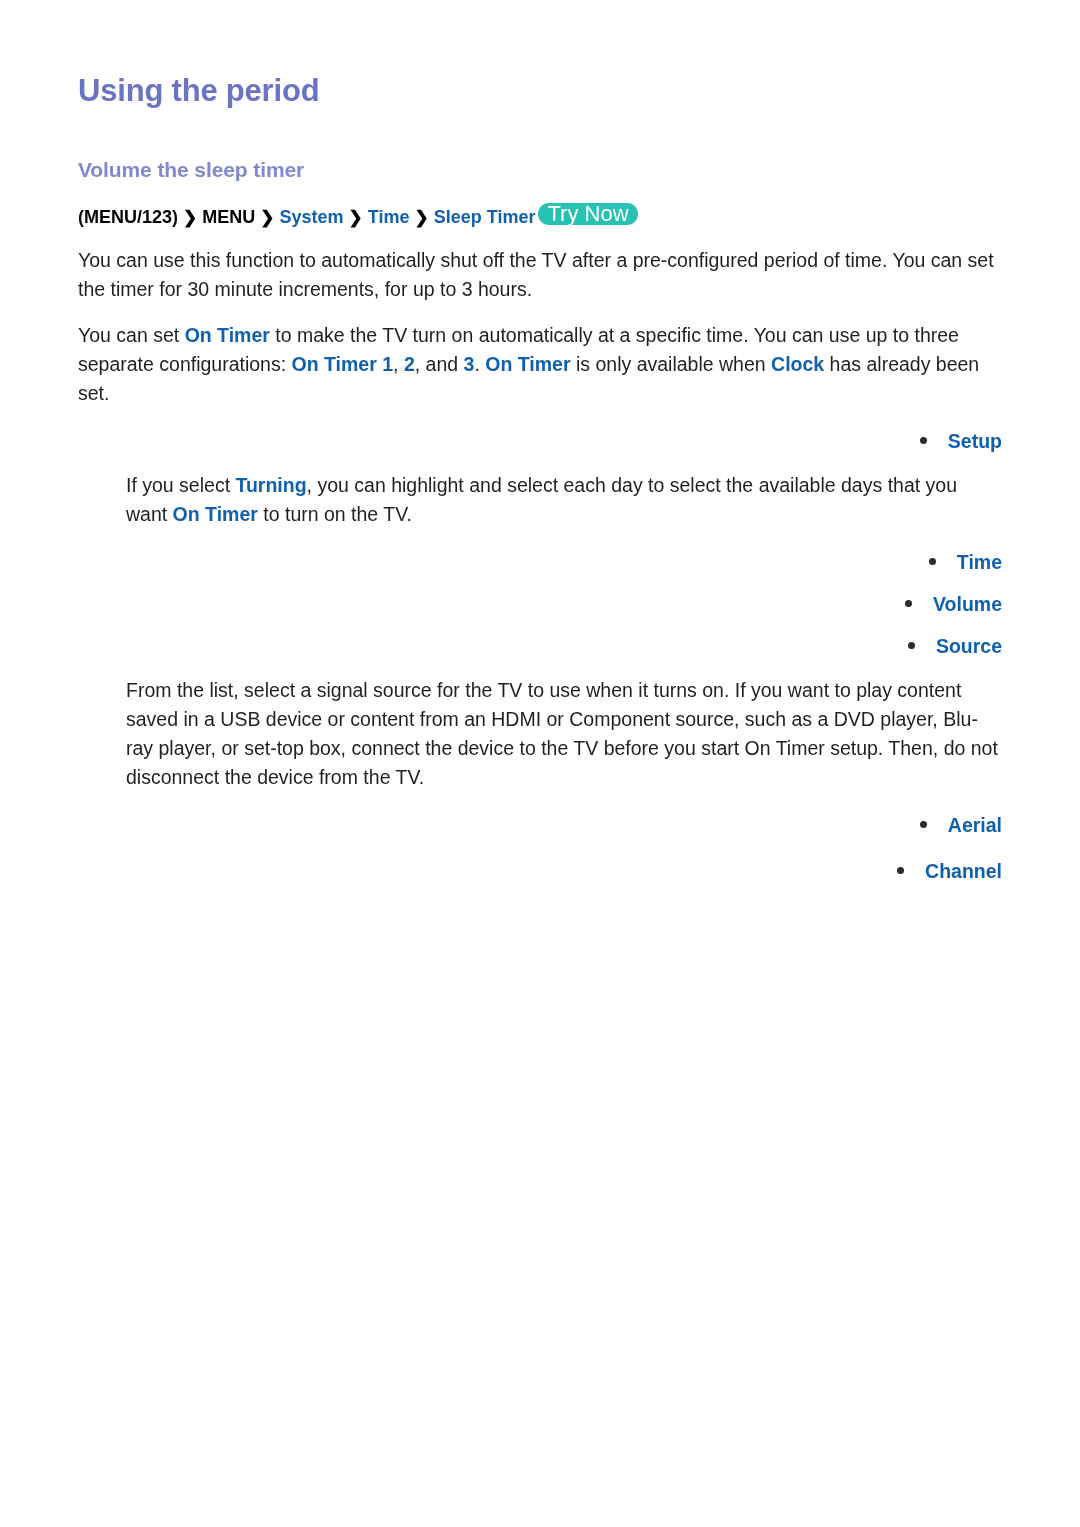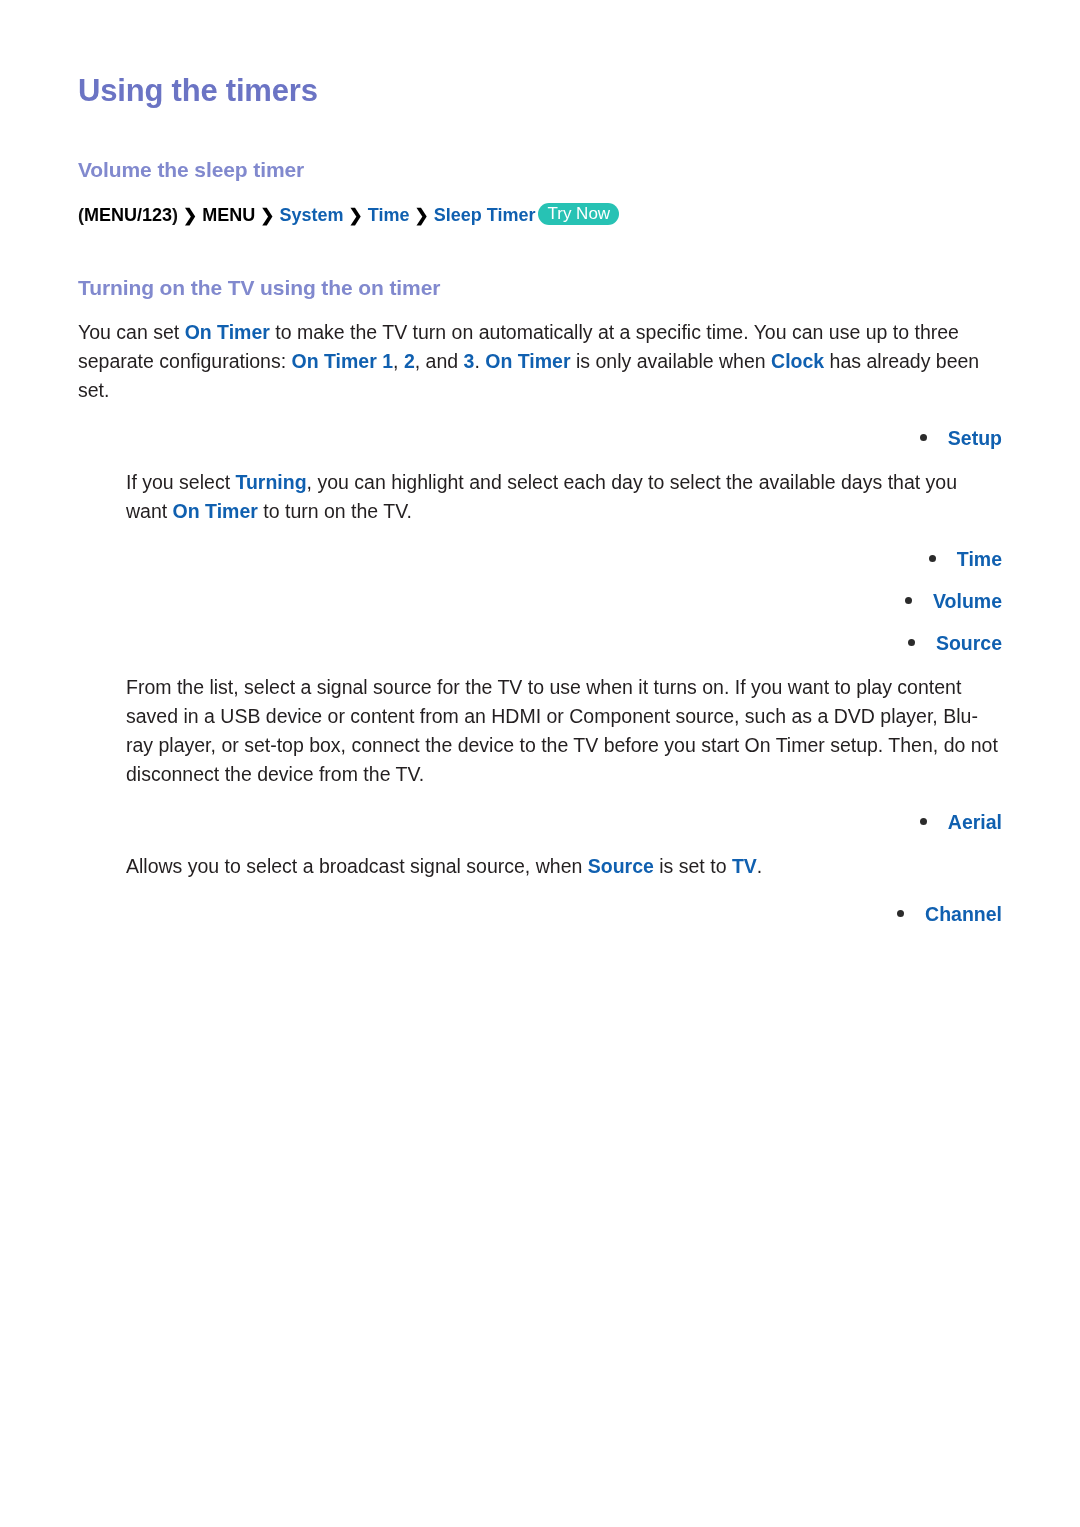--- a/index.html
+++ b/index.html
@@ -58,21 +58,21 @@
     font-size: 17px;
     padding: 0 5px;
     font-weight: bold;
   }
   .try-now {
     display: inline-block;
     background: #27c2b4;
     color: #ffffff;
     border-radius: 11px;
     padding: 1px 9px 2px 9px;
-    font-size: 17px;
+    font-size: 22px;
     font-weight: normal;
     line-height: 19px;
     vertical-align: 1px;
     margin-left: 3px;
     position: relative;
     top: -1px;
   }
 
   
   p.body-text {
@@ -113,30 +113,30 @@
     font-weight: bold;
     color: #1060b0;
   }
   .bullet-row.tight { margin-top: 16px; }
 </style>
 </head>
 <body>
 
 <div class="page">
 
-  <h1 class="doc-title">Using the timers</h1>
+  <h1 class="doc-title">Using the period</h1>
 
   <h2 class="section-heading">Volume the sleep timer</h2>
 
   <div class="breadcrumb">
     <span class="bc-paren">(</span><span class="bc-teal">MENU/123</span><span class="bc-paren">)</span><span class="bc-sep">❯</span><span class="bc-teal">MENU</span><span class="bc-sep">❯</span><span class="bc-blue">System</span><span class="bc-sep">❯</span><span class="bc-blue">Time</span><span class="bc-sep">❯</span><span class="bc-blue">Sleep Timer</span><span class="try-now">Try Now</span>
   </div>
 
+  <p class="body-text"><span>You can use this function to automatically shut off the TV after a pre-configured period of time. You can set the timer for 30 minute increments, for up to 3 hours.</span></p>
 
-  <h2 class="section-heading">Turning on the TV using the on timer</h2>
 
 
   <p class="body-text"><span>You can set </span><span class="hl">On Timer</span><span> to make the TV turn on automatically at a specific time. You can use up to three separate configurations: </span><span class="hl">On Timer 1</span><span>, </span><span class="hl">2</span><span>, and </span><span class="hl">3</span><span>. </span><span class="hl">On Timer</span><span> is only available when </span><span class="hl">Clock</span><span> has already been set.</span></p>
 
   <div class="bullet-row">
     <span class="dot"></span>
     <span class="bullet-label">Setup</span>
   </div>
   <p class="body-text indent"><span>If you select </span><span class="hl">Turning</span><span>, you can highlight and select each day to select the available days that you want </span><span class="hl">On Timer</span><span> to turn on the TV.</span></p>
 
@@ -153,20 +153,19 @@
   <div class="bullet-row tight">
     <span class="dot"></span>
     <span class="bullet-label">Source</span>
   </div>
   <p class="body-text indent"><span>From the list, select a signal source for the TV to use when it turns on. If you want to play content saved in a USB device or content from an HDMI or Component source, such as a DVD player, Blu-ray player, or set-top box, connect the device to the TV before you start On Timer setup. Then, do not disconnect the device from the TV.</span></p>
 
   <div class="bullet-row">
     <span class="dot"></span>
     <span class="bullet-label">Aerial</span>
   </div>
-  <p class="body-text indent"><span>Allows you to select a broadcast signal source, when </span><span class="hl">Source</span><span> is set to </span><span class="hl">TV</span><span>.</span></p>
 
   <div class="bullet-row">
     <span class="dot"></span>
     <span class="bullet-label">Channel</span>
   </div>
 
 </div>
 
 </body></html>

